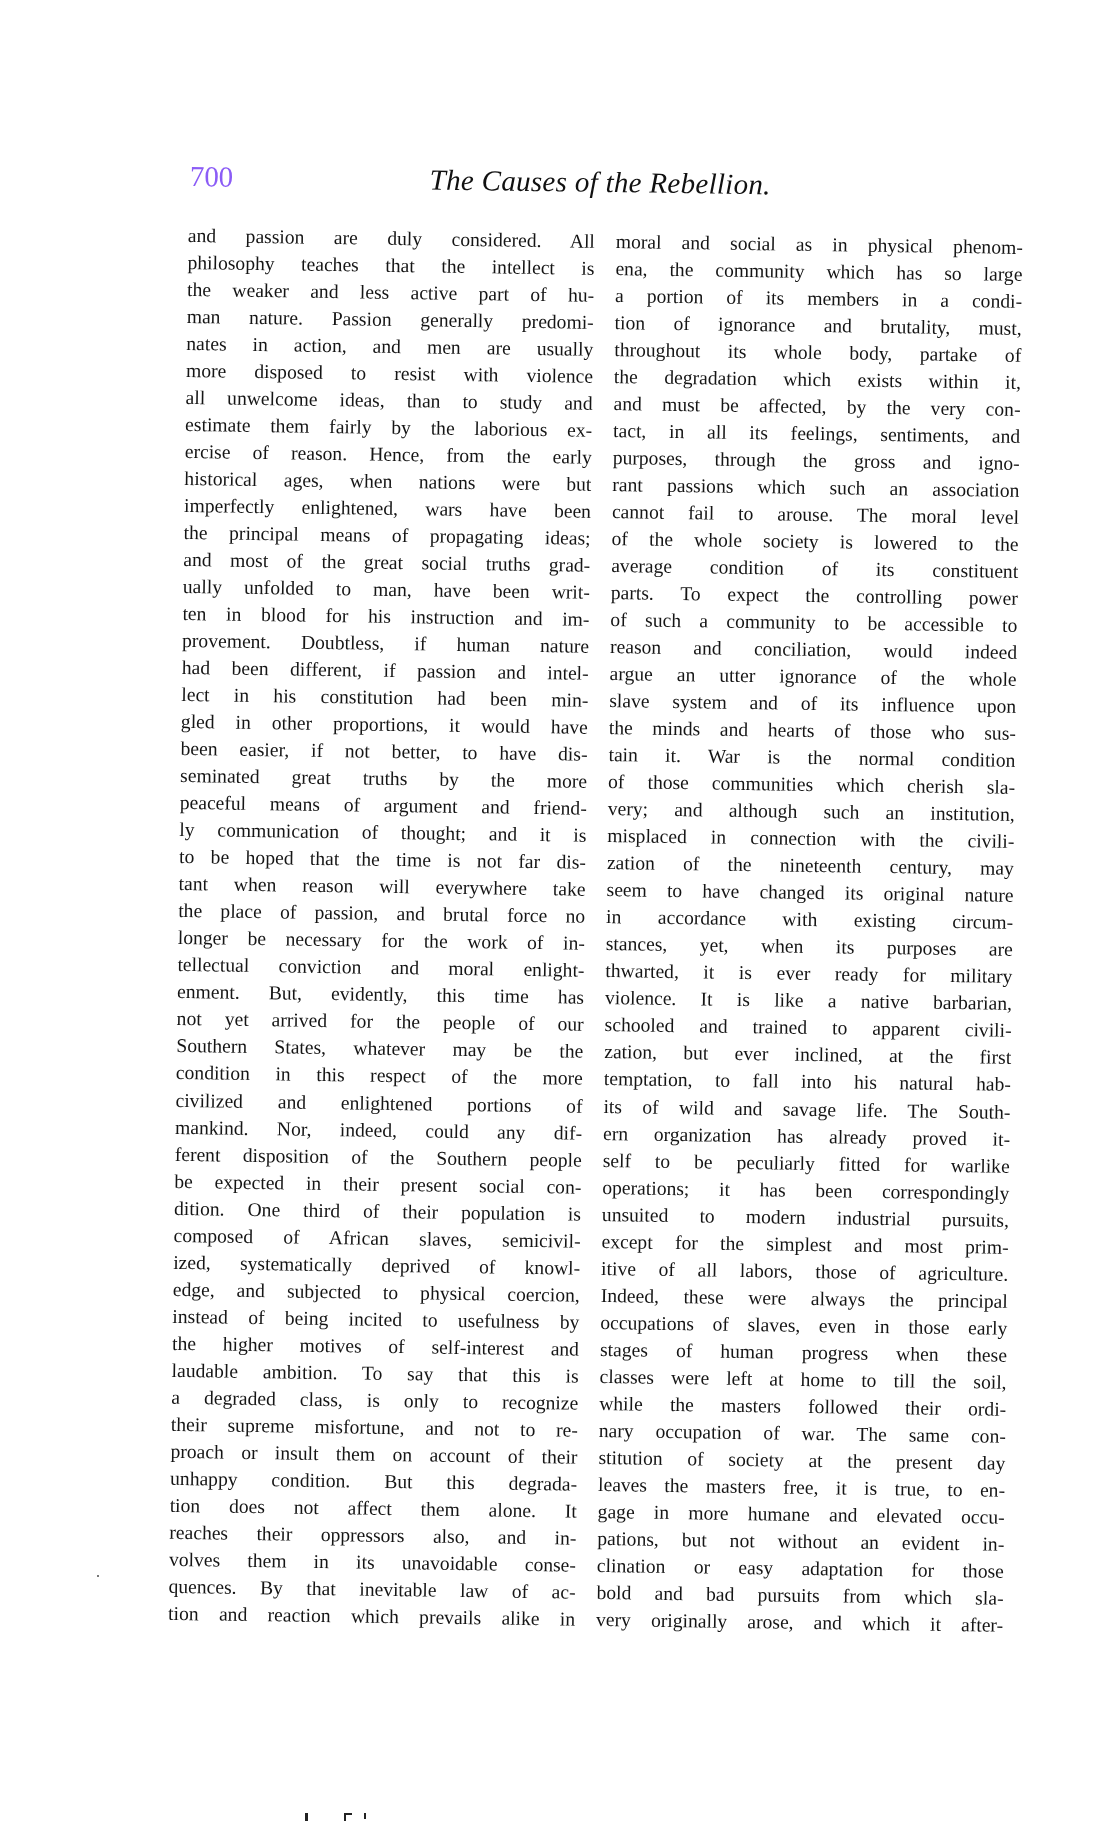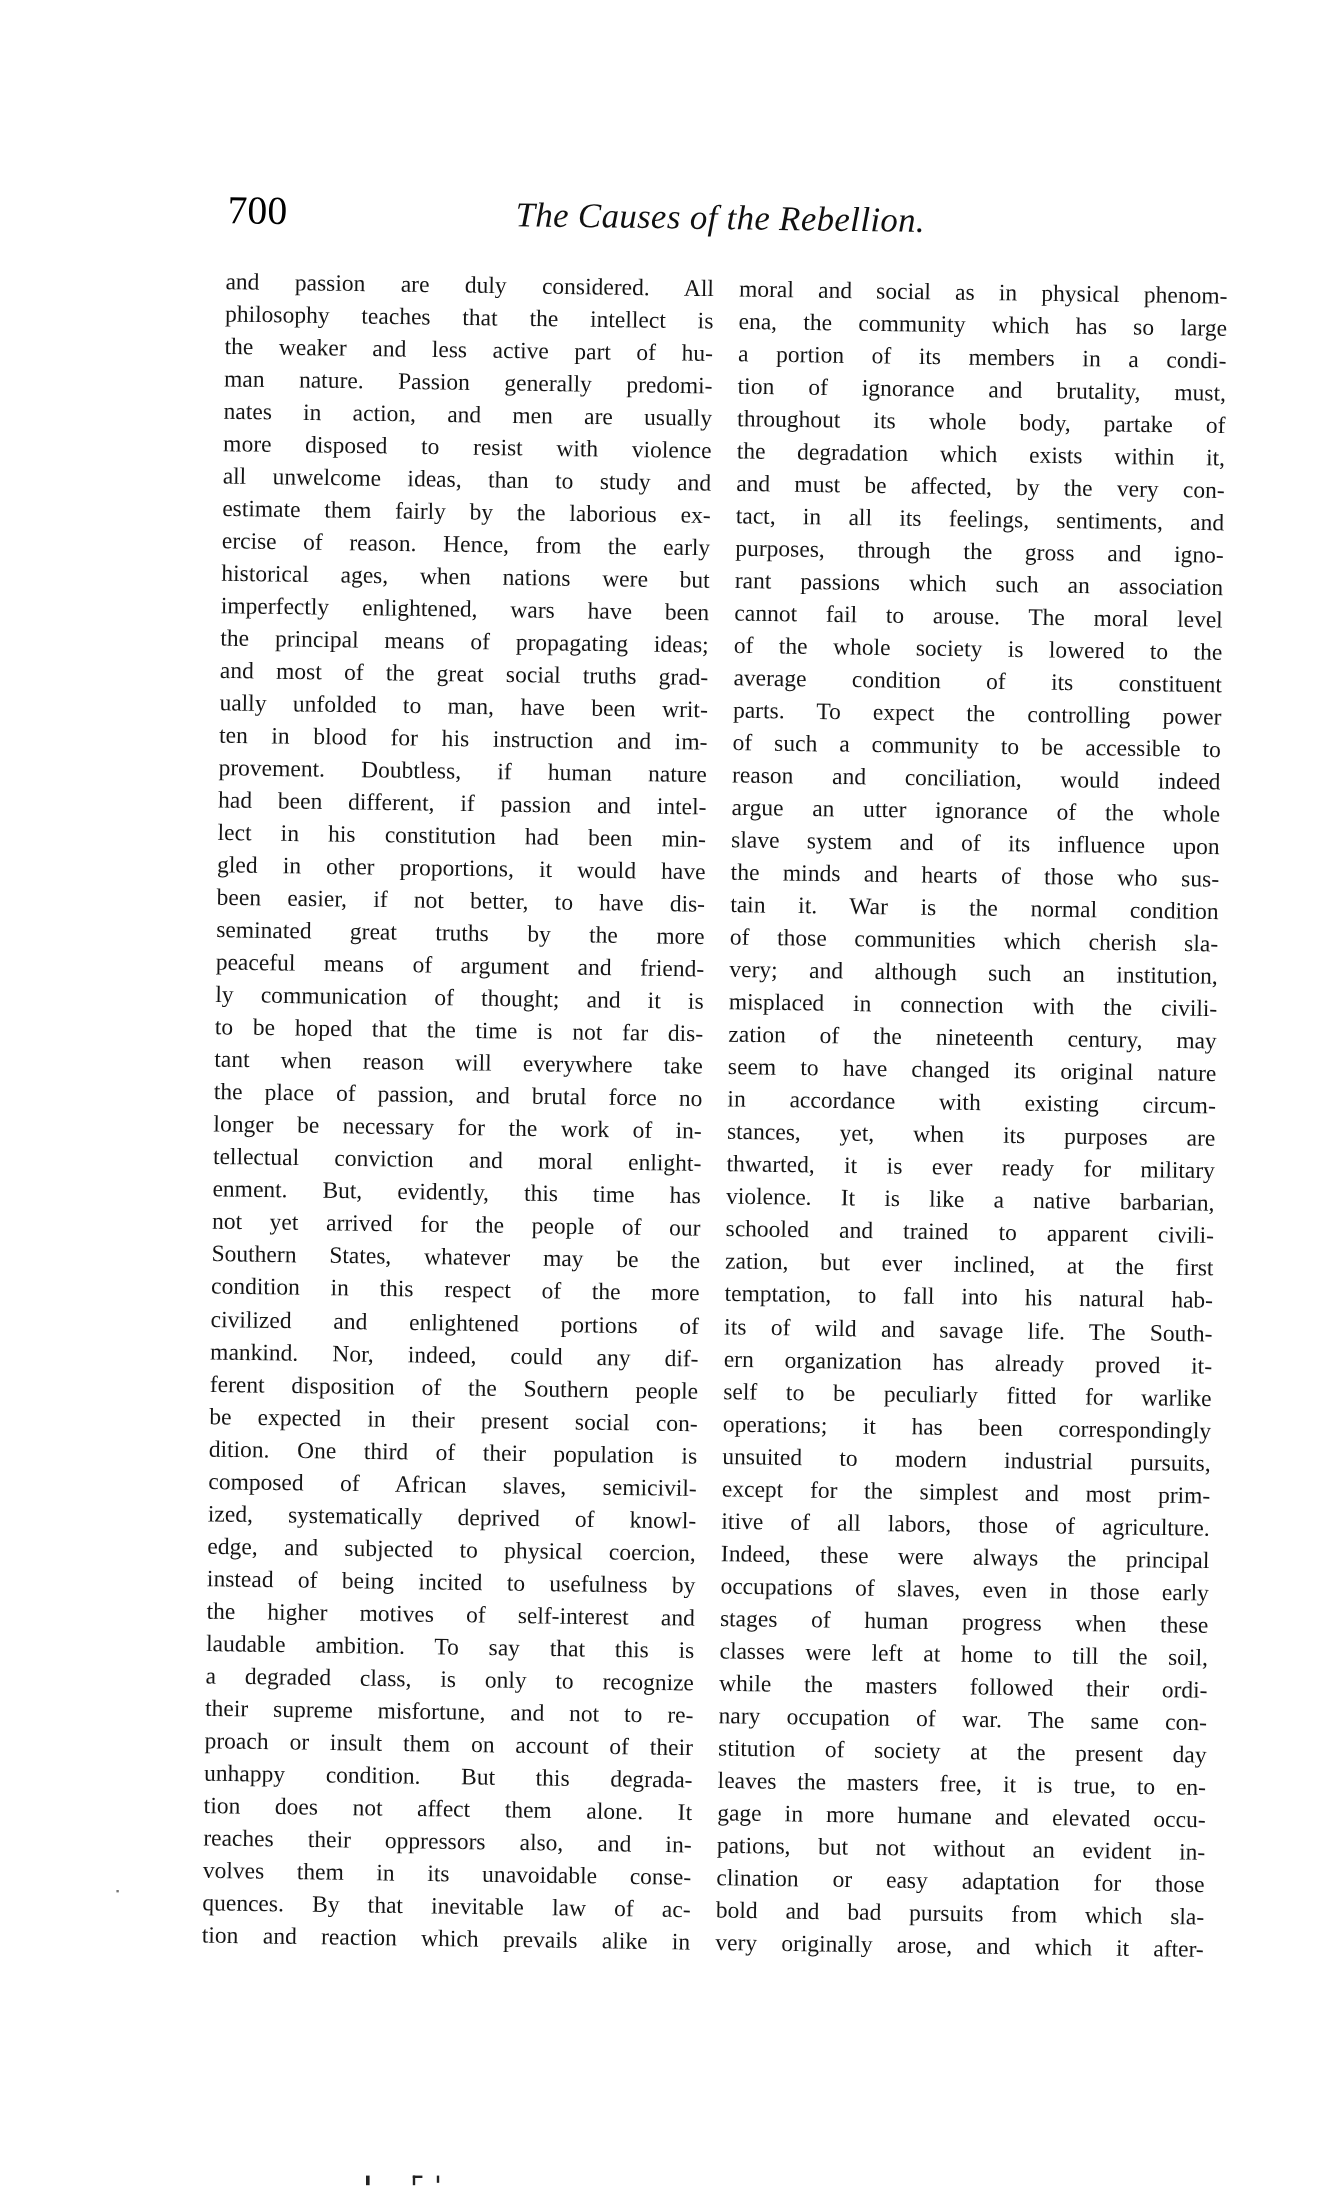--- a/index.html
+++ b/index.html
@@ -22,24 +22,24 @@
     width: 1120px;
     height: 1825px;
     transform-origin: 189px 160px;
     transform: rotate(0.82deg);
   }
   .page-number {
     position: absolute;
     left: 190px;
     top: 162px;
     font-family: "Liberation Serif", "DejaVu Serif", serif;
-    font-size: 33px;
+    font-size: 29px;
     line-height: 28px;
     font-weight: normal;
-    color: #000000;
+    color: #8b5cf6;
   }
   .running-title {
     position: absolute;
     left: 430px;
     top: 160px;
     width: 360px;
     font-family: "Liberation Serif", "DejaVu Serif", serif;
     font-style: italic;
     font-size: 29px;
     line-height: 32px;

